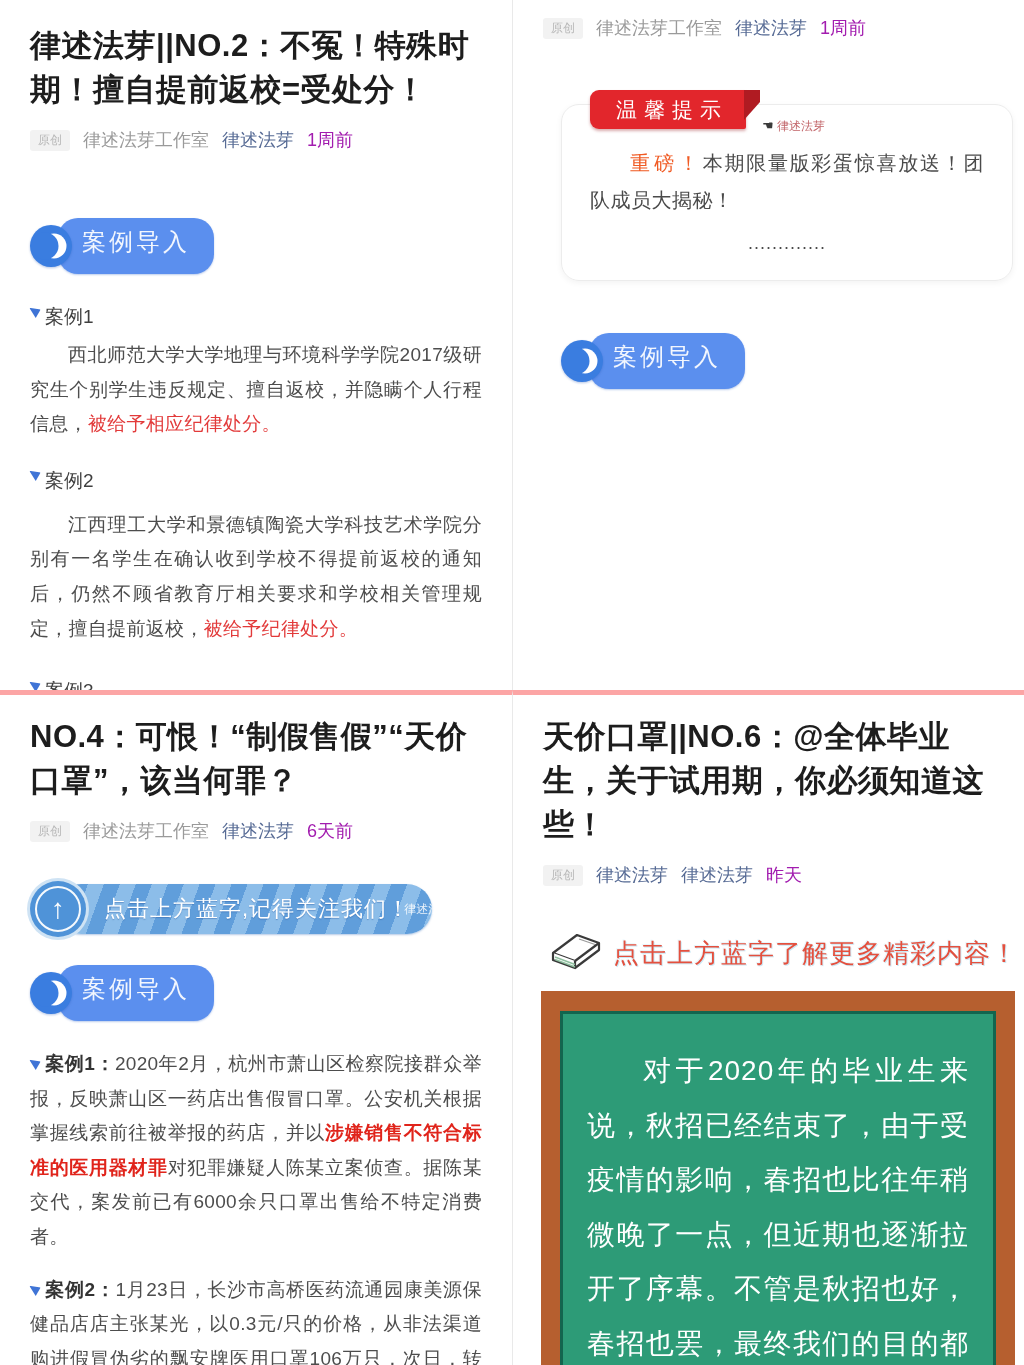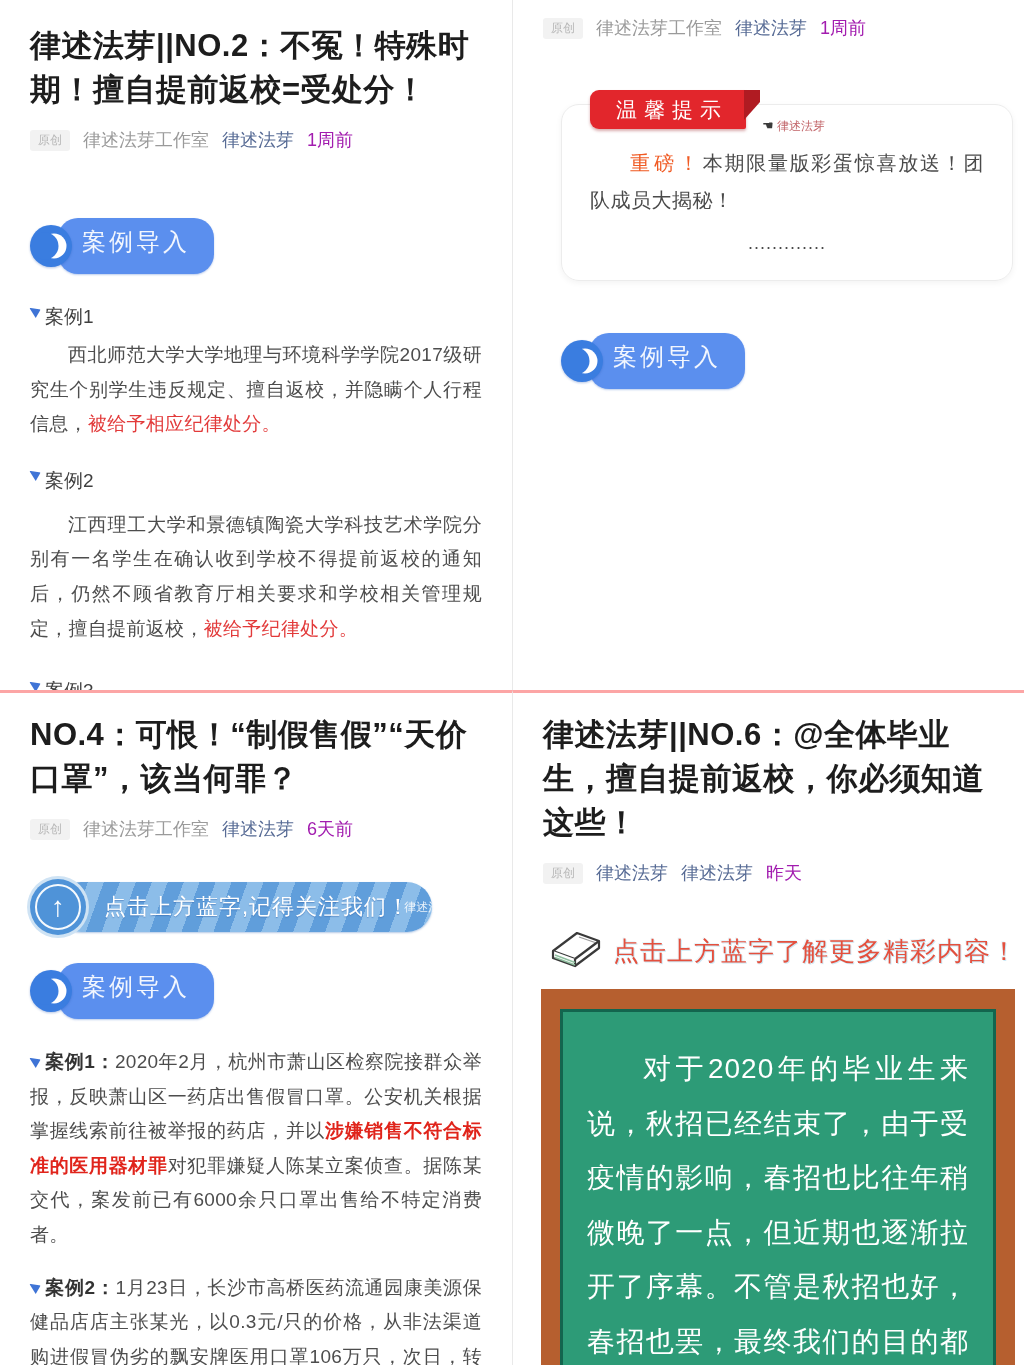--- a/index.html
+++ b/index.html
@@ -2,21 +2,21 @@
 <html><head>
 <meta charset="utf-8">
 <style>
   * { margin:0; padding:0; box-sizing:border-box; }
   html,body { width:1024px; height:1365px; overflow:hidden; background:#fff;
     font-family:"Liberation Sans","DejaVu Sans",sans-serif; }
   .grid { width:813px; height:1365px; display:grid;
     grid-template-columns:512px 512px; grid-template-rows:690px 675px; }
   .quad { overflow:hidden; padding:0 30px; position:relative; background:#fff; }
   .quad.qr { border-left:1px solid #e9e9e9; }
-  .quad.qb { border-top:3px solid #fca5a5; }
+  .quad.qb { border-top:5px solid #fca5a5; }
 
   .title { font-size:31px; line-height:1.42; color:#1d1d1d; margin-top:24px;
     letter-spacing:0.5px; max-width:456px; }
   .byline { display:flex; align-items:center; gap:13px; margin-top:16px; }
   .origin { background:#f2f2f2; color:#b7b7b7; font-size:12px; padding:2px 8px;
     border-radius:3px; }
   .author { color:#9a9a9a; font-size:18px; }
   .account { color:#576b95; font-size:18px; }
   .time { color:#a21caf; font-size:18px; }
 
@@ -186,21 +186,21 @@
       </svg>
       <span class="cb-pill">案例导入</span>
     </div>
 
     <p class="case-text" style="margin-top:26px; text-indent:0;"><span class="pen-icon" style="display:inline-block;"></span><span class="case-label-bold">案例1：</span><span>2020年2月，杭州市萧山区检察院接群众举报，反映萧山区一药店出售假冒口罩。公安机关根据掌握线索前往被举报的药店，并以</span><span class="hl-red-bold">涉嫌销售不符合标准的医用器材罪</span><span>对犯罪嫌疑人陈某立案侦查。据陈某交代，案发前已有6000余只口罩出售给不特定消费者。</span></p>
 
     <p class="case-text" style="margin-top:18px; text-indent:0;"><span class="pen-icon" style="display:inline-block;"></span><span class="case-label-bold">案例2：</span><span>1月23日，长沙市高桥医药流通园康美源保健品店店主张某光，以0.3元/只的价格，从非法渠道购进假冒伪劣的飘安牌医用口罩106万只，次日，转手以0.75-1元的价格迅速销售到了长沙、娄底、岳阳、衡阳等地的多个线下客户，销售金额达到78万余元，非法获利45万余元，</span></p>
   </section>
 
   <section class="quad qr qb">
-    <h1 class="title" style="margin-top:20px;">律述法芽||NO.6：@全体毕业生，擅自提前返校，你必须知道这些！</h1>
+    <h1 class="title" style="margin-top:20px;">天价口罩||NO.6：@全体毕业生，关于试用期，你必须知道这些！</h1>
     <div class="byline">
       <span class="origin">原创</span>
       <span class="account">律述法芽</span>
       <span class="account">律述法芽</span>
       <span class="time">昨天</span>
     </div>
 
     <div class="promo-row">
       <svg class="book-icon" width="62" height="52" viewBox="0 0 62 52">
         <path d="M10 26 L34 8 L56 16 L32 34 Z" fill="#ffffff" stroke="#3a3a3a" stroke-width="2.2" stroke-linejoin="round"></path>

